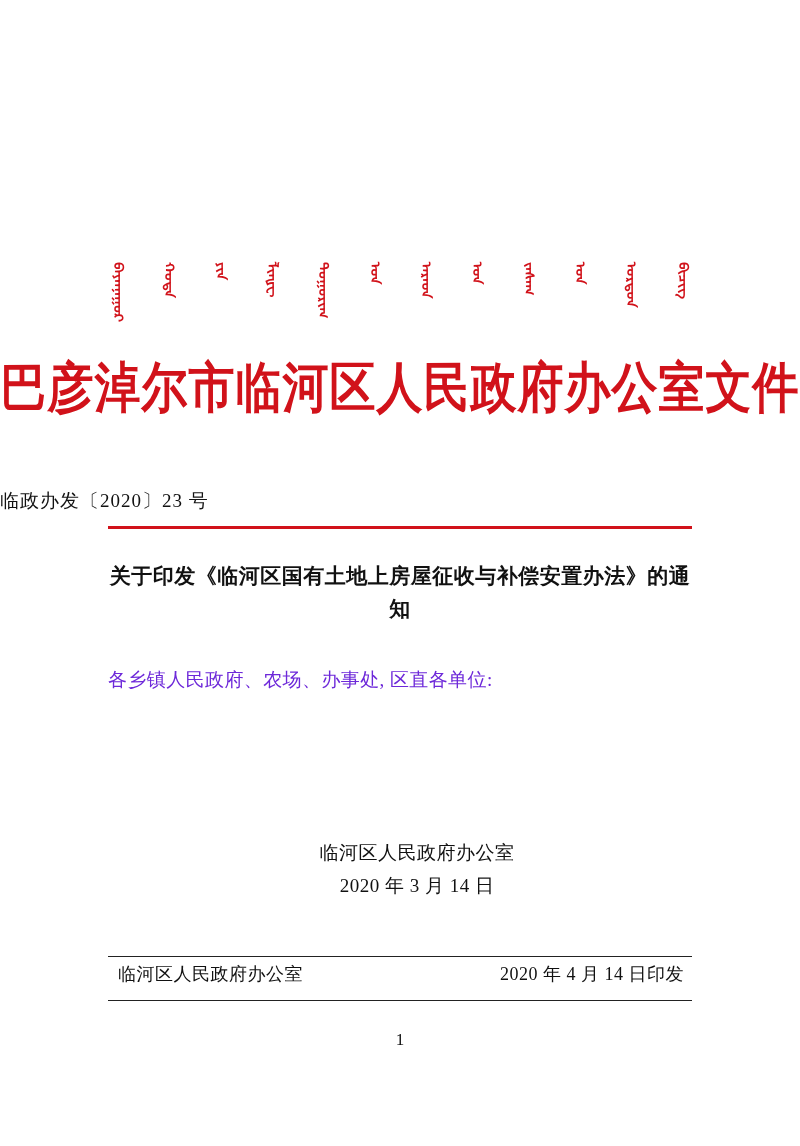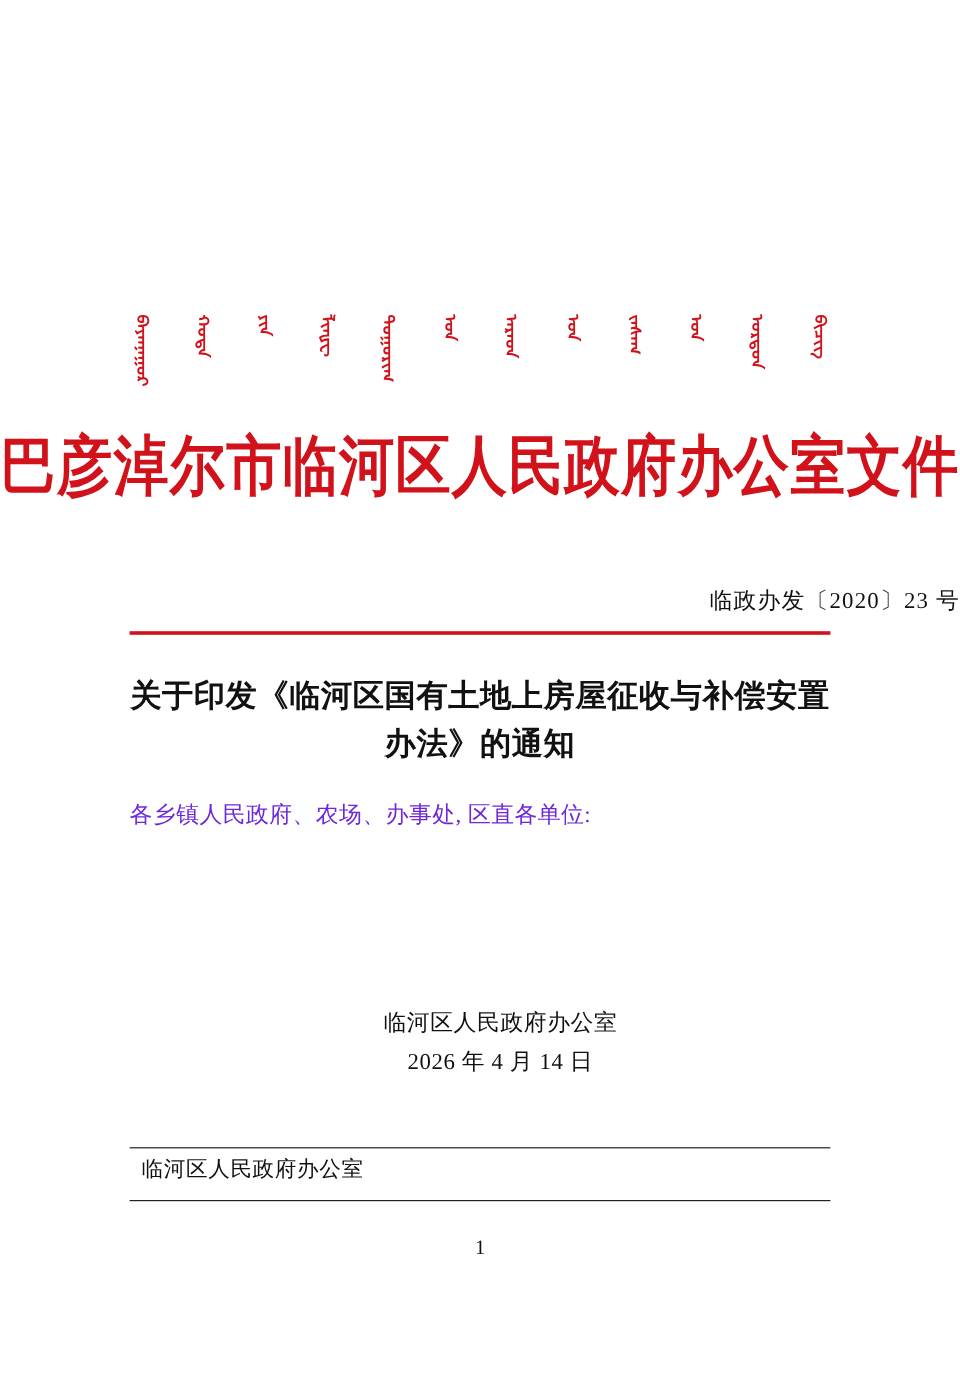--- a/index.html
+++ b/index.html
@@ -63,21 +63,21 @@
     transform: scaleY(1.18);
     transform-origin: top center;
   }
 
   
   .doc-number {
     position: absolute;
     top: 488px;
     left: 0;
     width: 800px;
-    text-align: right;
+    text-align: left;
     font-size: 19px;
     letter-spacing: 1px;
     color: #111;
   }
 
   
   .red-rule {
     position: absolute;
     top: 526px;
     left: 108px;
@@ -86,21 +86,21 @@
     background: #d1121a;
   }
 
   
   .main-heading {
     position: absolute;
     top: 560px;
     left: 104px;
     width: 592px;
     text-align: center;
-    font-size: 26px;
+    font-size: 21px;
     font-weight: 700;
     line-height: 1.55;
     letter-spacing: 0.5px;
     color: #111;
   }
 
   
   .body-block {
     position: absolute;
     top: 662px;
@@ -197,24 +197,25 @@
   <div class="red-rule"></div>
 
   <div class="main-heading">关于印发《临河区国有土地上房屋征收与补偿安置办法》的通知</div>
 
   <div class="body-block">
     <p>各乡镇人民政府、农场、办事处, 区直各单位:</p>
   </div>
 
   <div class="signature">
     <div>临河区人民政府办公室</div>
-    <div>2026 年 4 月 14 日</div>
+    <div>2020 年 3 月 14 日</div>
   </div>
 
   <div class="footer-rule"></div>
   <div class="footer-row">
     <span>临河区人民政府办公室</span>
+    <span>2020 年 4 月 14 日印发</span>
   </div>
   <div class="footer-rule-bottom"></div>
 
   <div class="page-number">1</div>
 
 </div>
 
 </body></html>

